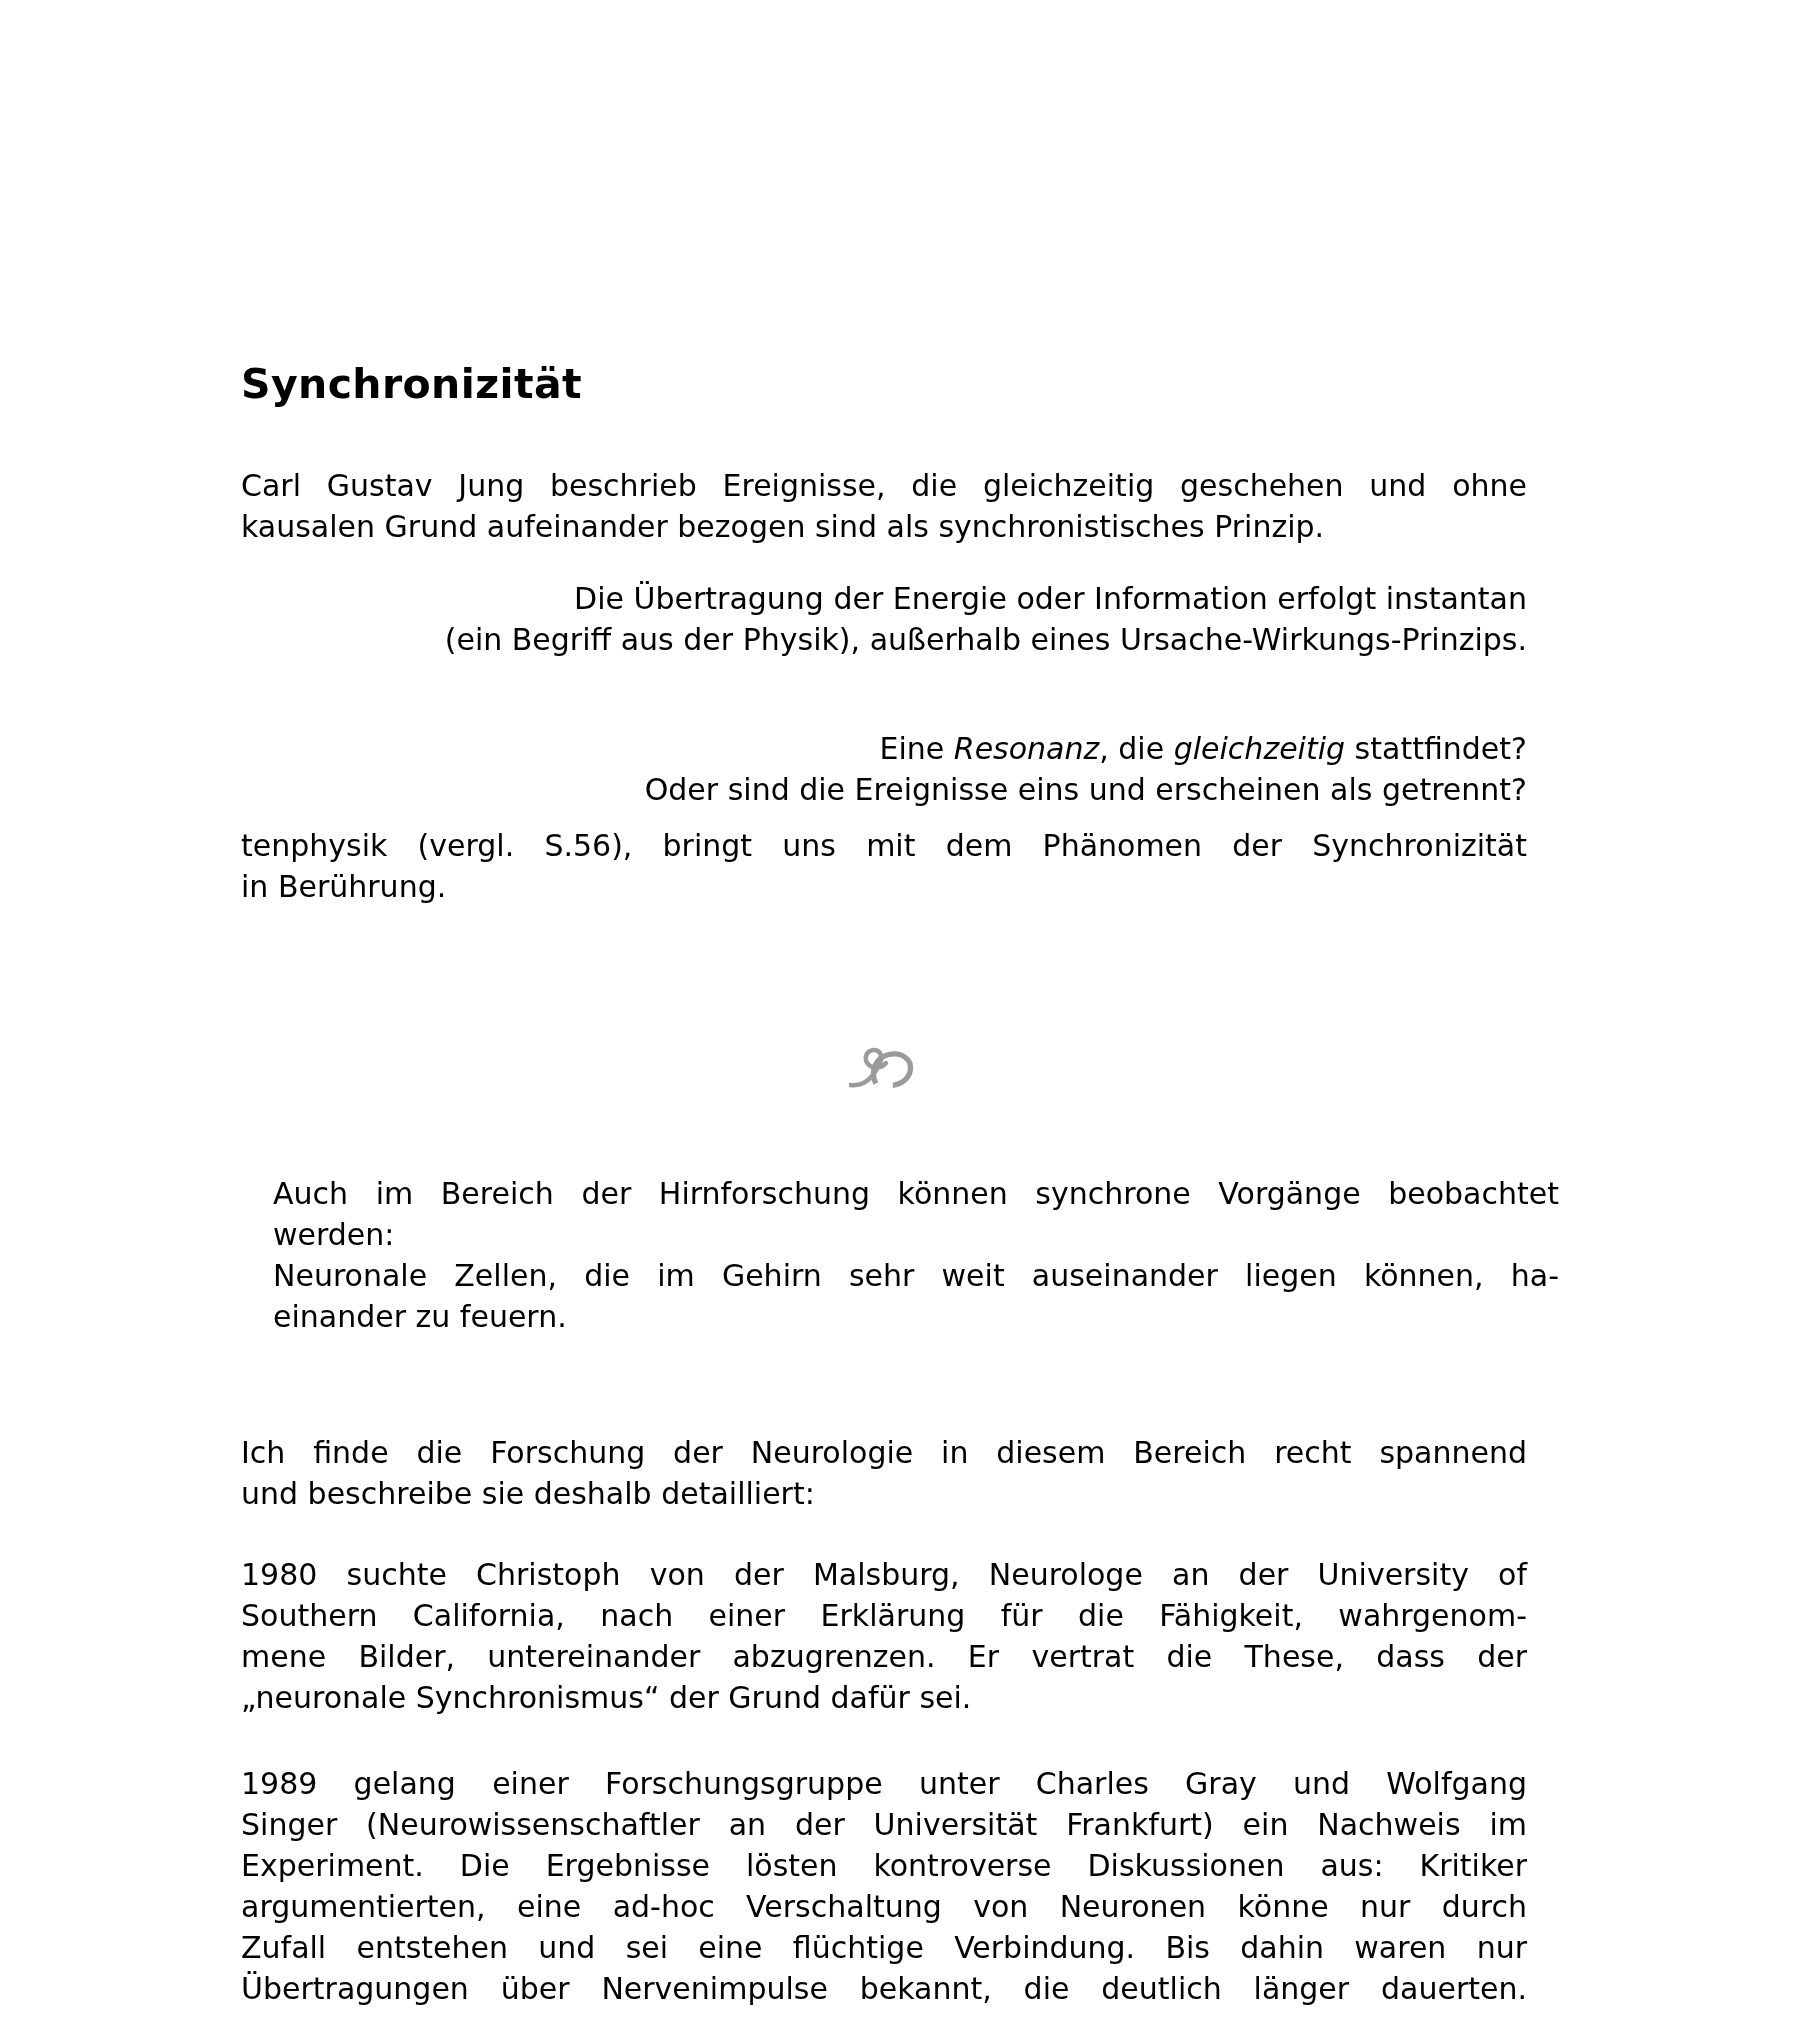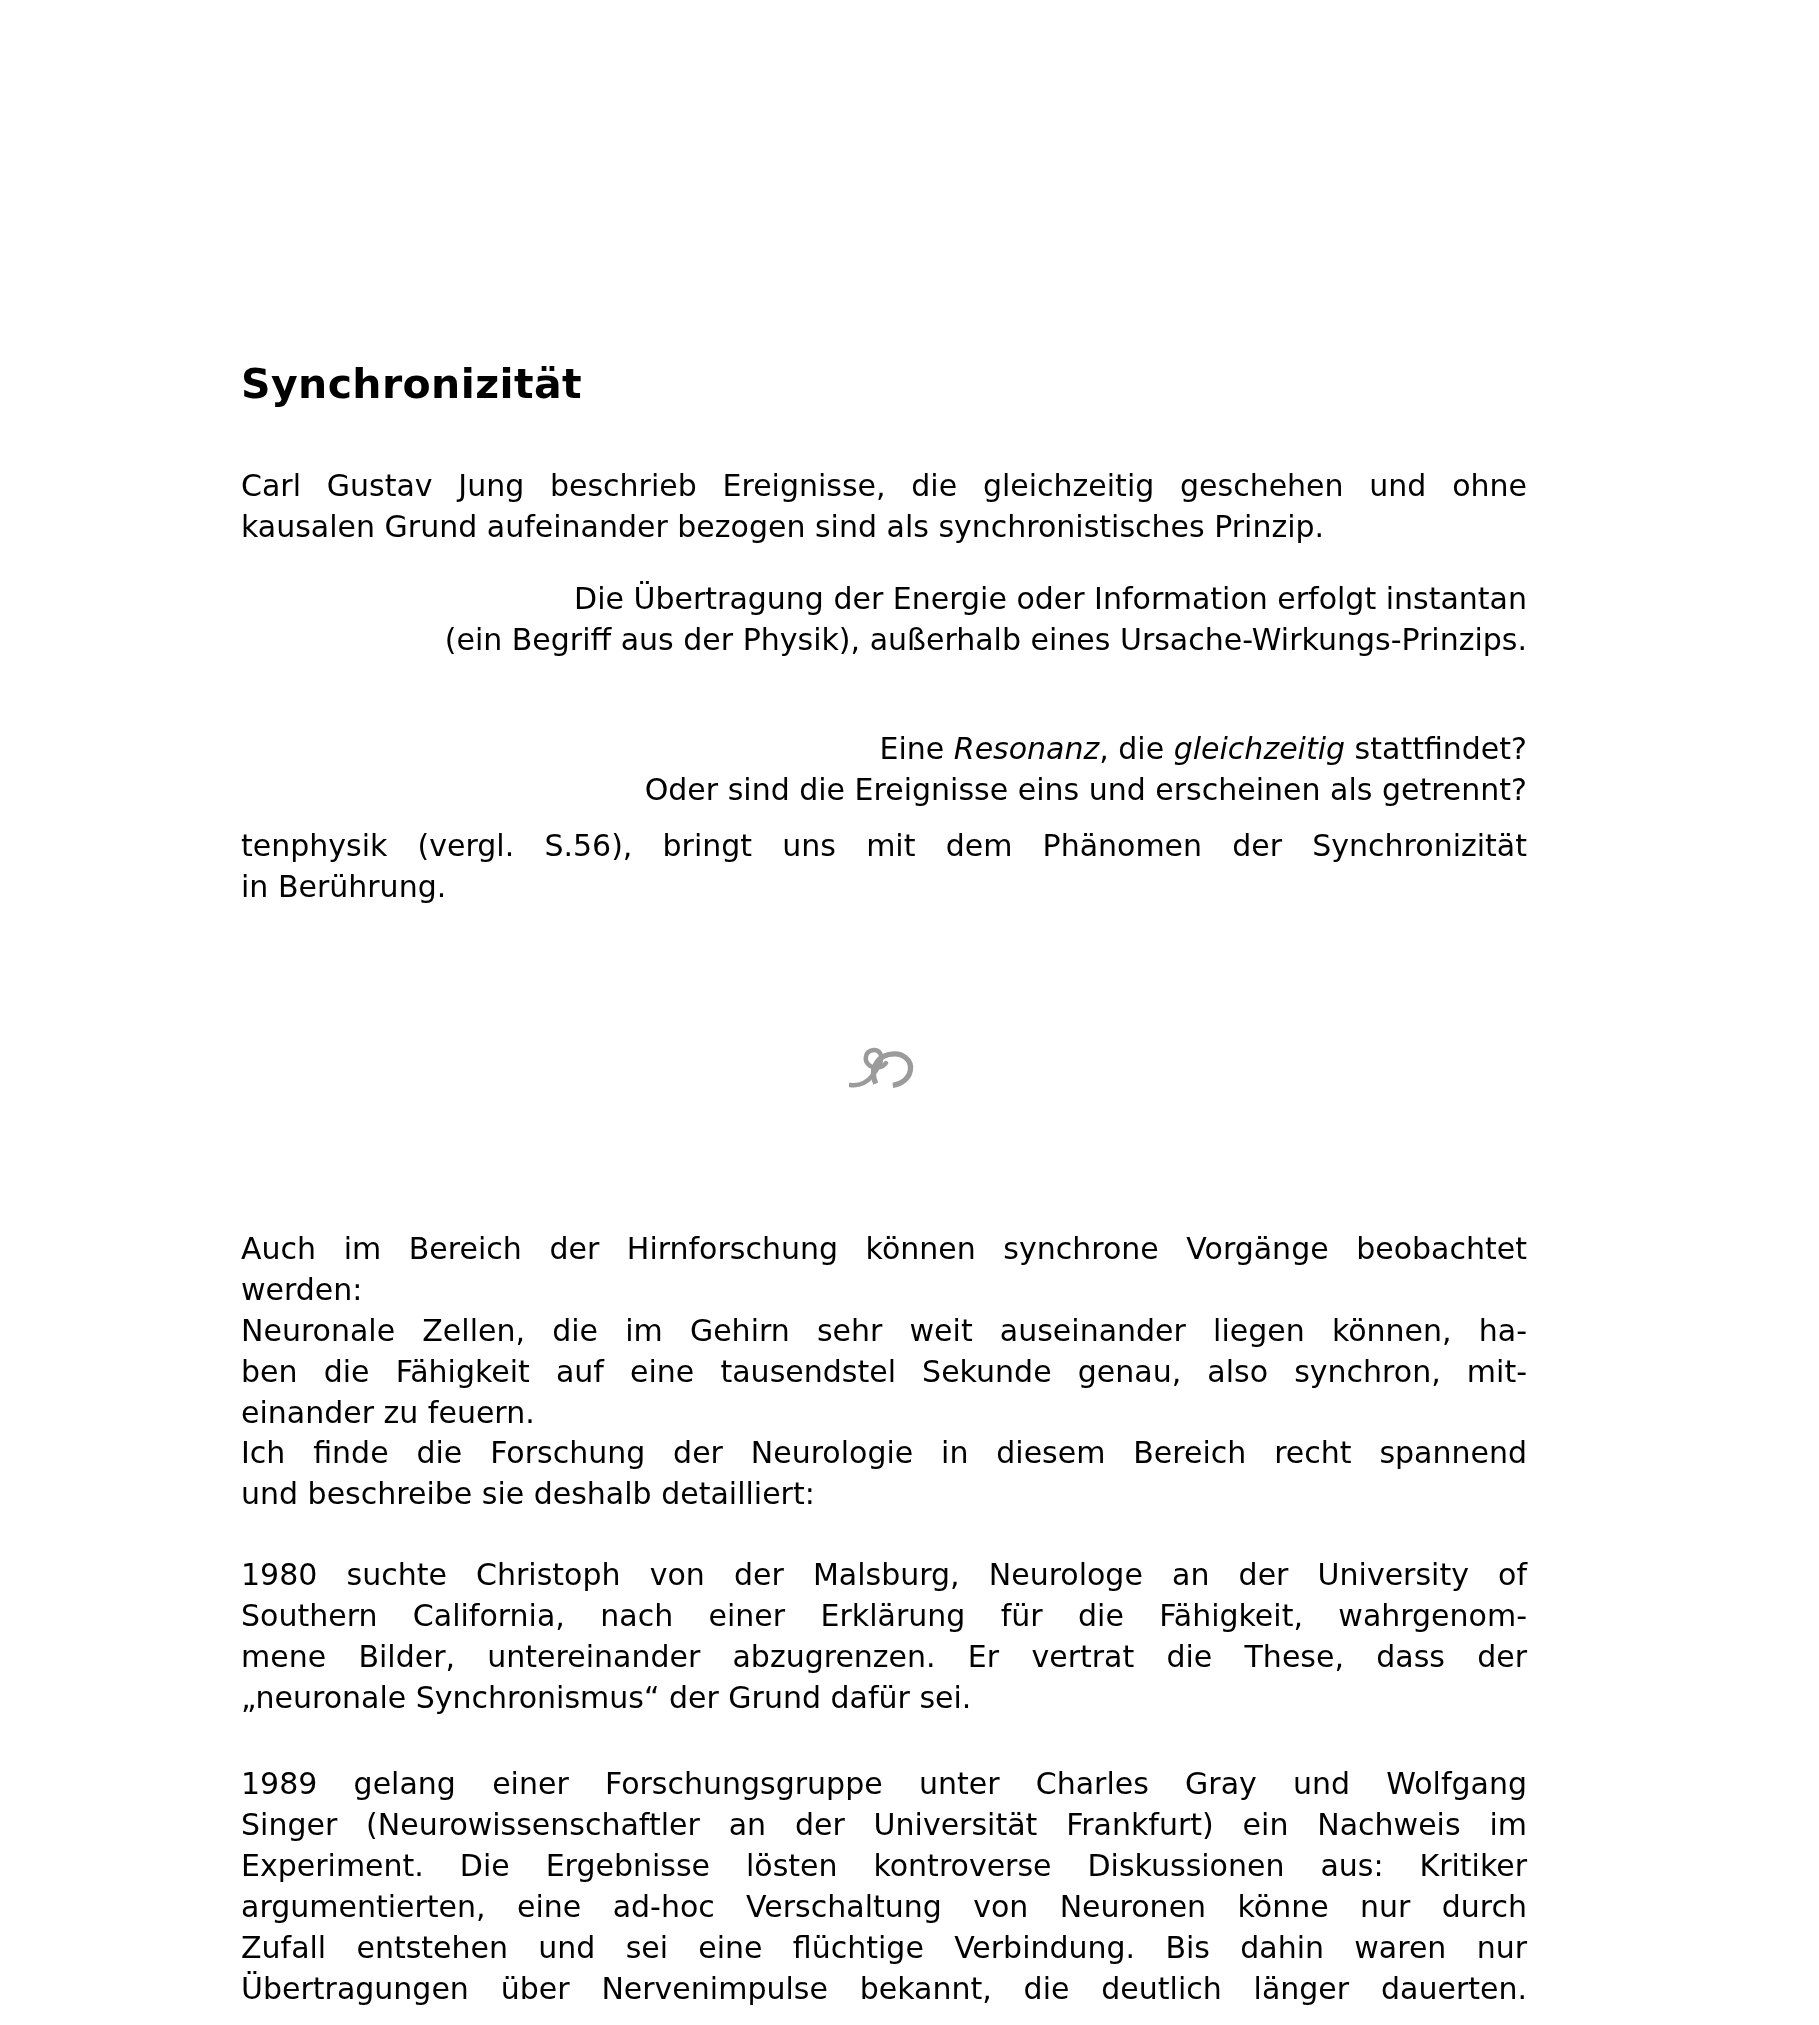--- a/index.html
+++ b/index.html
@@ -72,25 +72,24 @@
   <div class="ln l">in Berührung.</div>
 </div>
 
 <div class="ornament-wrap">
   <svg width="71" height="41" viewBox="0 0 175 100" aria-hidden="true">
     <path d="M3 93 C28 96 43 88 56 72 C74 50 86 28 76 14 C68 3 46 5 42 22 C38 40 54 52 72 50 C80 49 87 45 91 39" fill="none" stroke="#9b9b9b" stroke-width="11" stroke-linecap="round"></path>
     <path d="M66 90 C52 60 64 26 98 18 C132 10 156 32 151 58 C147 78 128 92 108 94" fill="none" stroke="#9b9b9b" stroke-width="13" stroke-linecap="butt"></path>
   </svg>
 </div>
 
-<div class="para" style="top:1228px;">
+<div class="para" style="top:1173px;margin-left:32px;">
   <div class="ln j">Auch im Bereich der Hirnforschung können synchrone Vorgänge beobachtet</div>
   <div class="ln l">werden:</div>
   <div class="ln j">Neuronale Zellen, die im Gehirn sehr weit auseinander liegen können, ha-</div>
-  <div class="ln j">ben die Fähigkeit auf eine tausendstel Sekunde genau, also synchron, mit-</div>
   <div class="ln l">einander zu feuern.</div>
 </div>
 
 <div class="para" style="top:1432px;">
   <div class="ln j">Ich finde die Forschung der Neurologie in diesem Bereich recht spannend</div>
   <div class="ln l">und beschreibe sie deshalb detailliert:</div>
 </div>
 
 <div class="para" style="top:1554px;">
   <div class="ln j">1980 suchte Christoph von der Malsburg, Neurologe an der University of</div>

